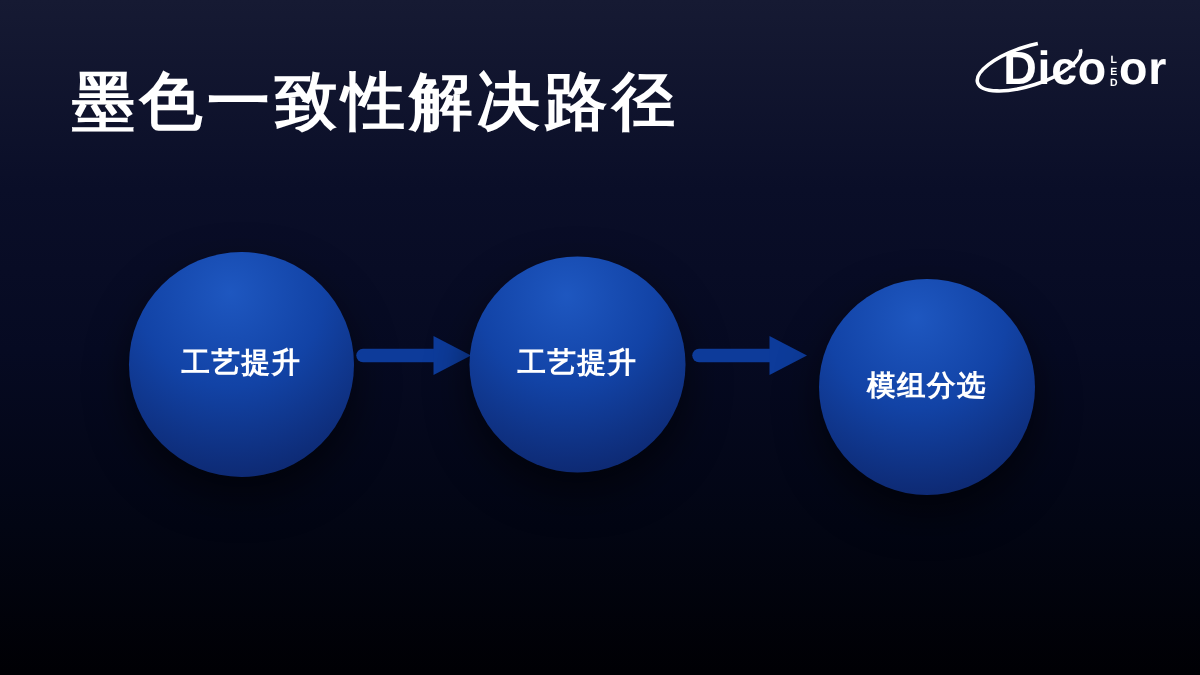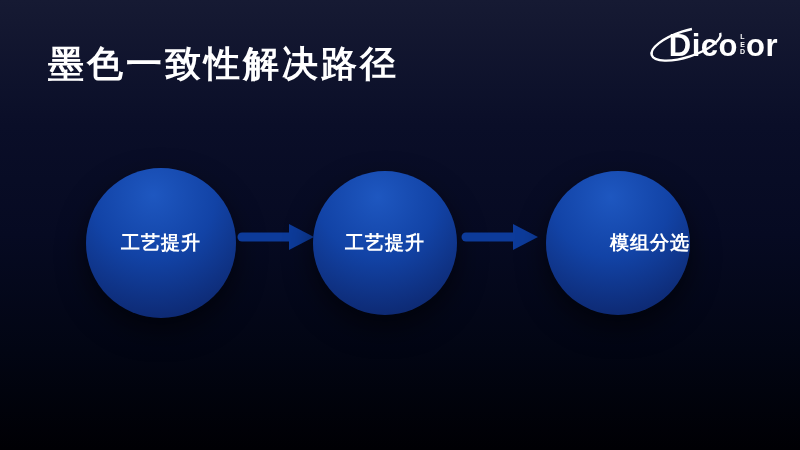--- a/index.html
+++ b/index.html
@@ -16,35 +16,35 @@
   .slide{
     position:relative;
     width:800px;height:450px;
     overflow:hidden;
     background:linear-gradient(180deg,var(--bg-top) 0%,#0a0e28 28%,var(--bg-mid) 52%,#020513 78%,var(--bg-bottom) 100%);
     font-family:"Liberation Sans","DejaVu Sans",sans-serif;
     color:var(--text);
   }
   .title{
     position:absolute;left:48px;top:40px;
-    font-size:36px;font-weight:900;
+    font-size:42px;font-weight:900;
     letter-spacing:3px;
     color:var(--text);
     margin:0;
     white-space:nowrap;
   }
   
   .logo{
     position:absolute;left:650px;top:24px;
     width:128px;height:42px;
     display:flex;align-items:center;justify-content:flex-end;
   }
   .logo-text{
     position:relative;z-index:2;
-    display:flex;
+    display:flex;align-items:flex-end;
     font-weight:800;font-size:31px;line-height:1;
     letter-spacing:0.5px;
     color:var(--text);
   }
   .logo-led{
     display:flex;flex-direction:column;align-items:center;justify-content:center;
     font-size:7px;font-weight:700;line-height:7.5px;
     letter-spacing:0;
     margin:0 1px 1px 2px;
     color:var(--text);
@@ -59,21 +59,21 @@
     background:radial-gradient(circle at 45% 18%,var(--circle-top) 0%,var(--circle-mid) 42%,var(--circle-bottom) 96%);
     box-shadow:0 12px 28px rgba(0,0,0,0.55);
     display:flex;flex-direction:column;align-items:center;justify-content:center;
     text-align:center;
     font-size:19px;font-weight:700;line-height:1.45;
     letter-spacing:1px;
     color:var(--text);
   }
   .circle-1{left:86px;top:168px;width:150px;height:150px;}
   .circle-2{left:313px;top:171px;width:144px;height:144px;}
-  .circle-3{left:546px;top:171px;width:144px;height:144px;align-items:flex-end;}
+  .circle-3{left:546px;top:186px;width:144px;height:144px;}
   .arrow{position:absolute;width:80px;height:32px;}
   .arrow-1{left:236px;top:221px;}
   .arrow-2{left:460px;top:221px;}
 </style>
 </head>
 <body>
 
 <div class="slide">
 
   <h1 class="title">墨色一致性解决路径</h1>

